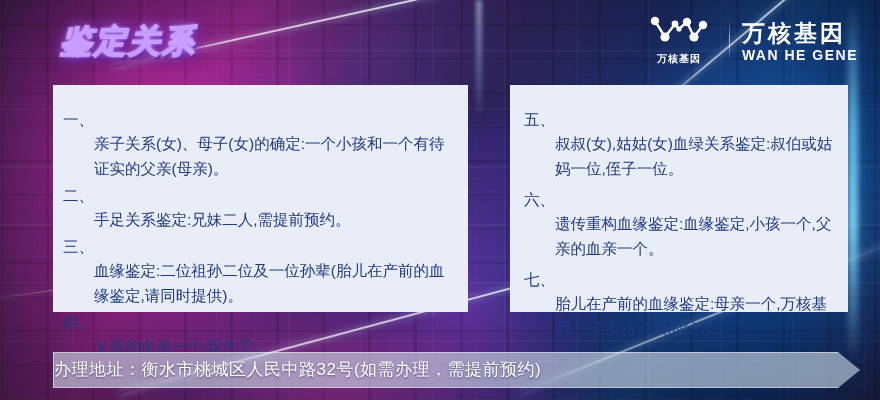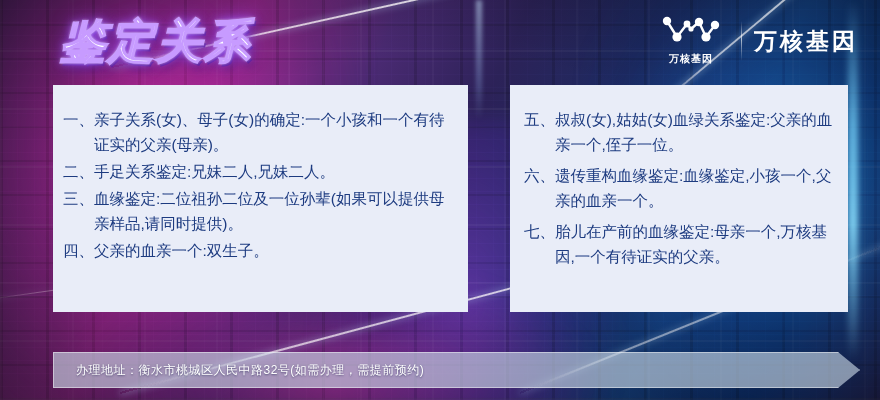--- a/index.html
+++ b/index.html
@@ -166,21 +166,21 @@
         rgba(160,200,255,0.25) 70%,
         rgba(0,0,0,0) 100%);
     filter: blur(2px);
   }
 
   
   .title {
     position: absolute;
     left: 60px;
     top: 14px;
-    font-size: 46px;
+    font-size: 32px;
     line-height: 54px;
     font-weight: bold;
     font-style: italic;
     letter-spacing: 2px;
     color: #ffffff;
     -webkit-text-stroke: 1.5px #c79bff;
     text-shadow:
       0 0 3px #ffffff,
       0 0 9px #b36cff,
       0 0 18px #8c3df0,
@@ -265,40 +265,40 @@
     font-size: 15.5px;
     line-height: 25px;
     margin-bottom: 2px;
   }
   .item-num {
     flex: 0 0 auto;
     white-space: nowrap;
   }
   .item-text {
     flex: 1 1 auto;
+    margin-top: 24px;
   }
   .panel-right .item { margin-bottom: 6px; }
 
   
   .address-bar {
     position: absolute;
     left: 53px;
     top: 352px;
     width: 807px;
     height: 36px;
     background: rgba(205, 219, 232, 0.62);
     border: 1px solid rgba(255,255,255,0.45);
     box-sizing: border-box;
     display: flex;
     align-items: center;
     clip-path: polygon(0 0, calc(100% - 22px) 0, 100% 50%, calc(100% - 22px) 100%, 0 100%);
   }
   .address-text {
-    padding-left: 22px;
-    font-size: 12px;
+    font-size: 17px;
     line-height: 20px;
     color: #ffffff;
     font-weight: normal;
     letter-spacing: 0.5px;
     text-shadow: 0 1px 2px rgba(20, 25, 70, 0.55);
     white-space: nowrap;
   }
 </style>
 </head>
 <body>
@@ -347,46 +347,47 @@
           </g>
         </svg>
       </span>
       <span class="brand-mark-sub">万核基因</span>
     </div>
 
     <div class="brand-divider"></div>
 
     <div class="brand-words">
       <div class="brand-cn">万核基因</div>
+      <div class="brand-en">WAN HE GENE</div>
     </div>
   </div>
 
   <div class="panel panel-left">
     <div class="item">
       <span class="item-num">一、</span>
       <span class="item-text">亲子关系(女)、母子(女)的确定:一个小孩和一个有待证实的父亲(母亲)。</span>
     </div>
     <div class="item">
       <span class="item-num">二、</span>
-      <span class="item-text">手足关系鉴定:兄妹二人,兄妹二人。</span>
+      <span class="item-text">手足关系鉴定:兄妹二人,需提前预约。</span>
     </div>
     <div class="item">
       <span class="item-num">三、</span>
-      <span class="item-text">血缘鉴定:二位祖孙二位及一位孙辈(如果可以提供母亲样品,请同时提供)。</span>
+      <span class="item-text">血缘鉴定:二位祖孙二位及一位孙辈(胎儿在产前的血缘鉴定,请同时提供)。</span>
     </div>
     <div class="item">
       <span class="item-num">四、</span>
       <span class="item-text">父亲的血亲一个:双生子。</span>
     </div>
   </div>
 
   <div class="panel panel-right">
     <div class="item">
       <span class="item-num">五、</span>
-      <span class="item-text">叔叔(女),姑姑(女)血绿关系鉴定:父亲的血亲一个,侄子一位。</span>
+      <span class="item-text">叔叔(女),姑姑(女)血绿关系鉴定:叔伯或姑妈一位,侄子一位。</span>
     </div>
     <div class="item">
       <span class="item-num">六、</span>
       <span class="item-text">遗传重构血缘鉴定:血缘鉴定,小孩一个,父亲的血亲一个。</span>
     </div>
     <div class="item">
       <span class="item-num">七、</span>
       <span class="item-text">胎儿在产前的血缘鉴定:母亲一个,万核基因,一个有待证实的父亲。</span>
     </div>
   </div>

